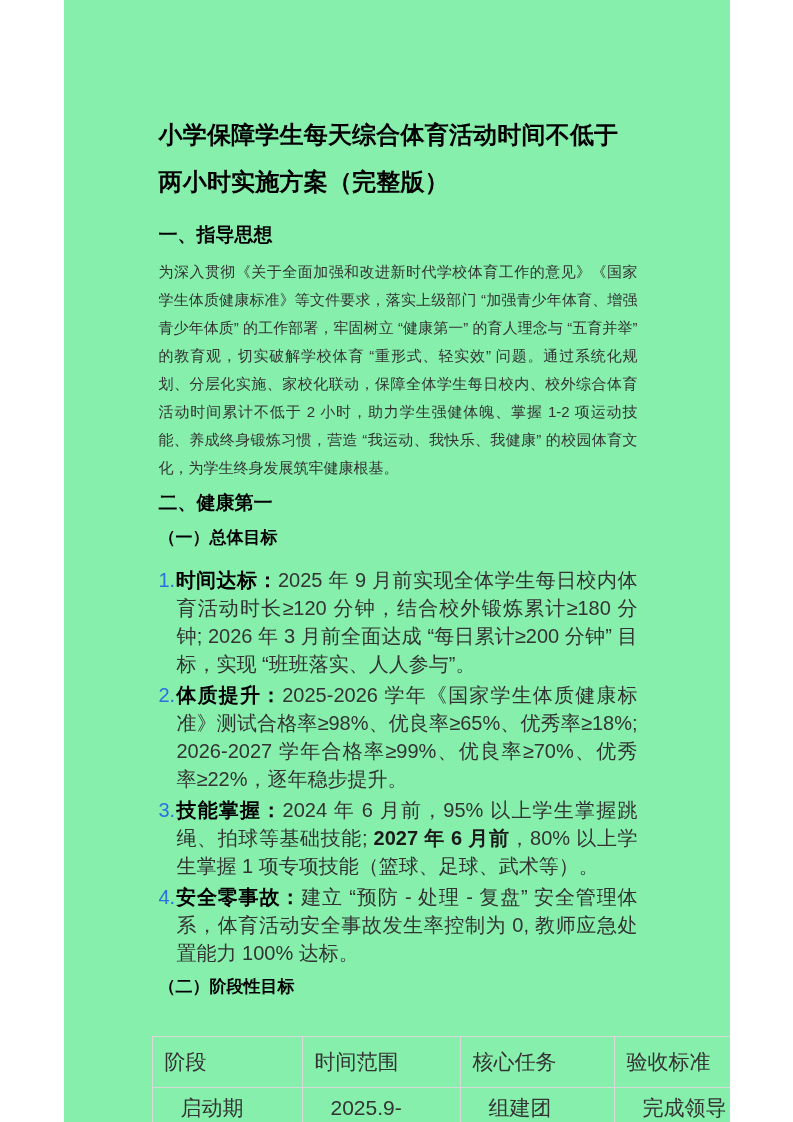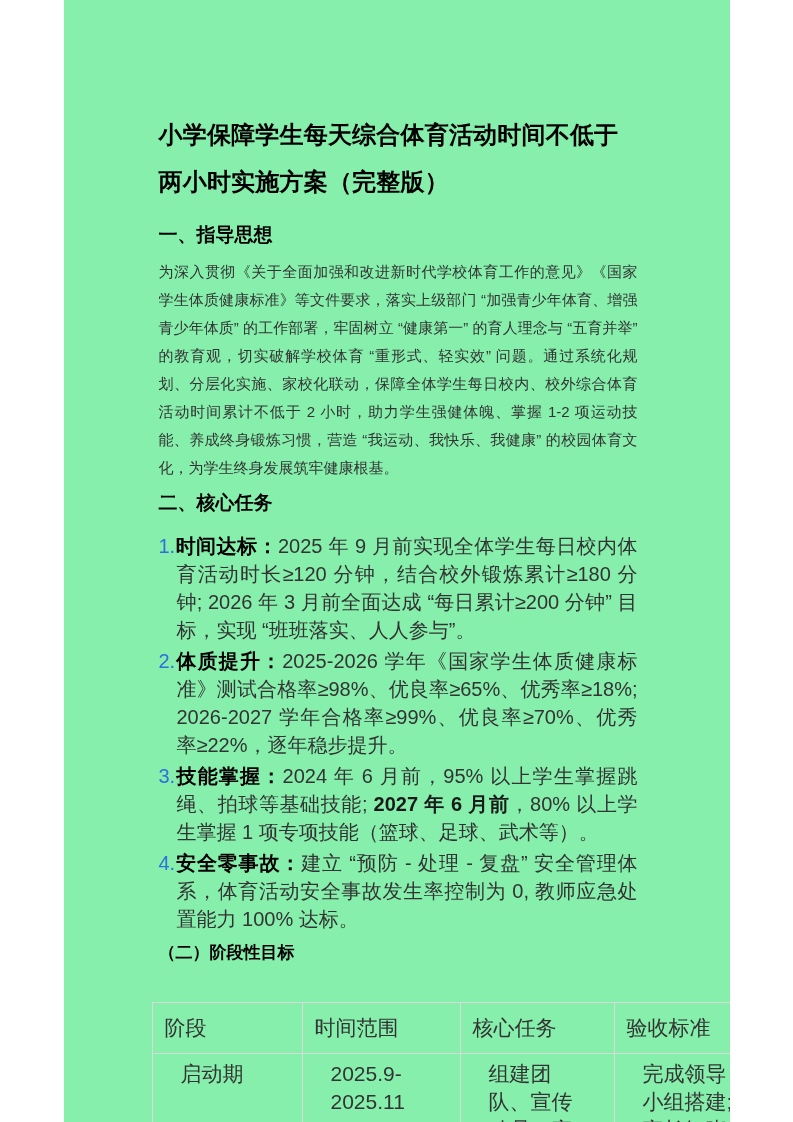--- a/index.html
+++ b/index.html
@@ -92,22 +92,23 @@
 <body>
 
 <div class="page">
 
   <h1 class="doc-title">小学保障学生每天综合体育活动时间不低于两小时实施方案（完整版）</h1>
 
   <h2 class="sec">一、指导思想</h2>
 
   <p class="body-par">为深入贯彻《关于全面加强和改进新时代学校体育工作的意见》《国家学生体质健康标准》等文件要求，落实上级部门 “加强青少年体育、增强青少年体质” 的工作部署，牢固树立 “健康第一” 的育人理念与 “五育并举” 的教育观，切实破解学校体育 “重形式、轻实效” 问题。通过系统化规划、分层化实施、家校化联动，保障全体学生每日校内、校外综合体育活动时间累计不低于 2 小时，助力学生强健体魄、掌握 1-2 项运动技能、养成终身锻炼习惯，营造 “我运动、我快乐、我健康” 的校园体育文化，为学生终身发展筑牢健康根基。</p>
 
-  <h2 class="sec tight">二、核心任务</h2>
+  <h2 class="sec tight">二、健康第一</h2>
 
+  <h3 class="subsec">（一）总体目标</h3>
 
   <ol class="goals">
     <li><span class="goal-num">1.</span><span class="goal-label">时间达标：</span><span>2025 年 9 月前实现全体学生每日校内体育活动时长≥120 分钟，结合校外锻炼累计≥180 分钟; 2026 年 3 月前全面达成 “每日累计≥200 分钟” 目标，实现 “班班落实、人人参与”。</span><span class="goal-bold"></span><span></span></li>
     <li><span class="goal-num">2.</span><span class="goal-label">体质提升：</span><span>2025-2026 学年《国家学生体质健康标准》测试合格率≥98%、优良率≥65%、优秀率≥18%; 2026-2027 学年合格率≥99%、优良率≥70%、优秀率≥22%，逐年稳步提升。</span><span class="goal-bold"></span><span></span></li>
     <li><span class="goal-num">3.</span><span class="goal-label">技能掌握：</span><span>2024 年 6 月前，95% 以上学生掌握跳绳、拍球等基础技能; </span><span class="goal-bold">2027 年 6 月前</span><span>，80% 以上学生掌握 1 项专项技能（篮球、足球、武术等）。</span></li>
     <li><span class="goal-num">4.</span><span class="goal-label">安全零事故：</span><span>建立 “预防 - 处理 - 复盘” 安全管理体系，体育活动安全事故发生率控制为 0, 教师应急处置能力 100% 达标。</span><span class="goal-bold"></span><span></span></li>
   </ol>
 
   <h3 class="subsec stage">（二）阶段性目标</h3>
 

